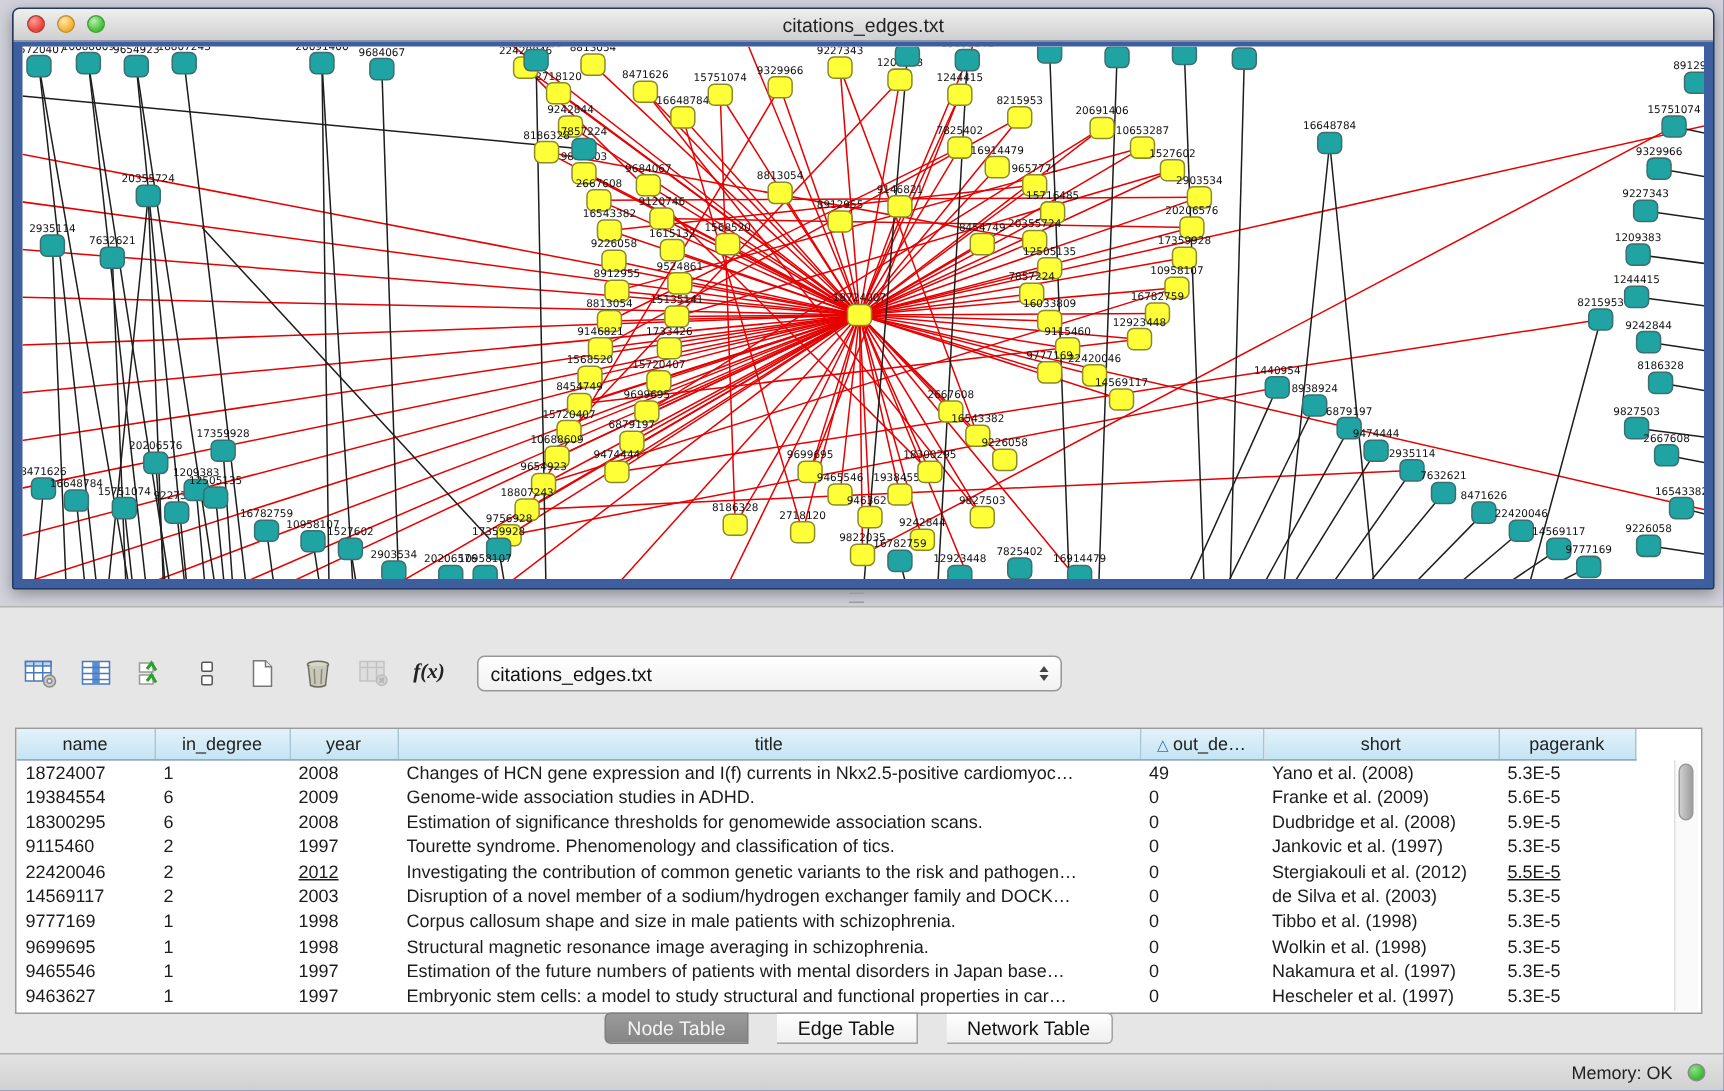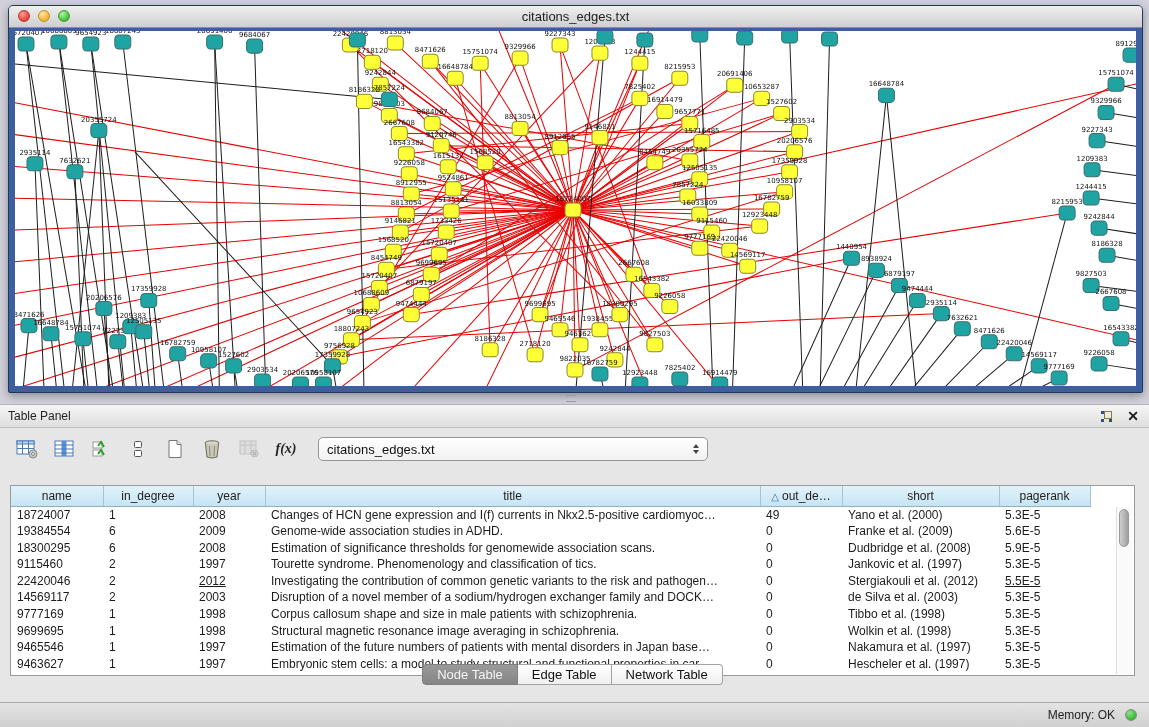--- a/index.html
+++ b/index.html
@@ -95,22 +95,22 @@
   .vscroll{
     position:absolute;top:21px;right:2px;bottom:1px;width:15px;
     background:#fafafa;border-left:1px solid #e0e0e0;
   }
   .vthumb{
     position:absolute;top:2px;left:2px;width:10px;height:38px;border-radius:6px;
     background:linear-gradient(90deg,#cfcfcf,#9f9f9f);border:1px solid #9a9a9a;box-sizing:border-box;
   }
   
   .tabbar{
-    position:absolute;left:0;right:0;top:236px;height:22px;
-    display:flex;justify-content:center;align-items:center;
+    position:absolute;left:0;right:0;top:248px;height:22px;
+    display:flex;justify-content:center;gap:19px;
   }
   .seg{
     height:21px;padding:0 14px;font-size:13px;border:1px solid #a3a3a3;border-left:none;
     background:linear-gradient(#ffffff,#efefef);color:#111;
     font-family:"Liberation Sans",sans-serif;
   }
   .seg:first-child{border-left:1px solid #a3a3a3;border-radius:4px 0 0 4px;}
   .seg:last-child{border-radius:0 4px 4px 0;}
   .seg.sel{background:linear-gradient(#9a9a9a,#858585);color:#f4f4f4;border-color:#7f7f7f;}
   
@@ -888,34 +888,20 @@
           </g>
         </svg>
     </div>
   </div>
 
   <div class="splitter">
       <span class="grip"></span>
     </div>
 
   <div class="table-panel">
-    <div class="panel-header">
-      <span>Table Panel</span>
-      <span class="panel-hdr-icons">
-        <span class="float-ic">
-          <svg width="13" height="13" viewBox="0 0 13 13">
-            <rect x="4.5" y="1.5" width="7" height="7" fill="none" stroke="#8a7b3a" stroke-width="1"></rect>
-            <rect x="1" y="1" width="3" height="3" fill="#2f4e87"></rect>
-            <rect x="1" y="9" width="3" height="3" fill="#2f4e87"></rect>
-            <rect x="9" y="9" width="3" height="3" fill="#2f4e87"></rect>
-          </svg>
-        </span>
-        <span class="close-ic">✕</span>
-      </span>
-    </div>
     <div class="panel-body">
 
       <div class="toolbar">
         <button class="tool-btn">
           <svg width="22" height="20" viewBox="0 0 22 20">
             <rect x="1" y="2" width="17" height="13" fill="#fff" stroke="#4a79b8"></rect>
             <rect x="1" y="2" width="17" height="3" fill="#bcd6f0" stroke="#4a79b8"></rect>
             <line x1="6.5" y1="2" x2="6.5" y2="15" stroke="#4a79b8"></line>
             <line x1="12.5" y1="2" x2="12.5" y2="15" stroke="#4a79b8"></line>
             <line x1="1" y1="9.5" x2="18" y2="9.5" stroke="#4a79b8"></line>
@@ -995,21 +981,21 @@
                 <th style="width: 91px;">pagerank</th>
               </tr>
             </thead>
           <tbody>
               <tr>
                 <td style="width: 92px;">18724007</td>
                 <td style="width: 90px;">1</td>
                 <td style="width: 72px;">2008</td>
                 <td style="width: 495px;">Changes of HCN gene expression and I(f) currents in Nkx2.5-positive cardiomyoc…</td>
                 <td style="width: 82px;">49</td>
-                <td style="width: 157px;">Yano et al. (2000)</td>
+                <td style="width: 157px;">Yano et al. (2008)</td>
                 <td style="width: 91px;">5.3E-5</td>
               </tr>
               <tr>
                 <td style="width: 92px;">19384554</td>
                 <td style="width: 90px;">6</td>
                 <td style="width: 72px;">2009</td>
                 <td style="width: 495px;">Genome-wide association studies in ADHD.</td>
                 <td style="width: 82px;">0</td>
                 <td style="width: 157px;">Franke et al. (2009)</td>
                 <td style="width: 91px;">5.6E-5</td>

